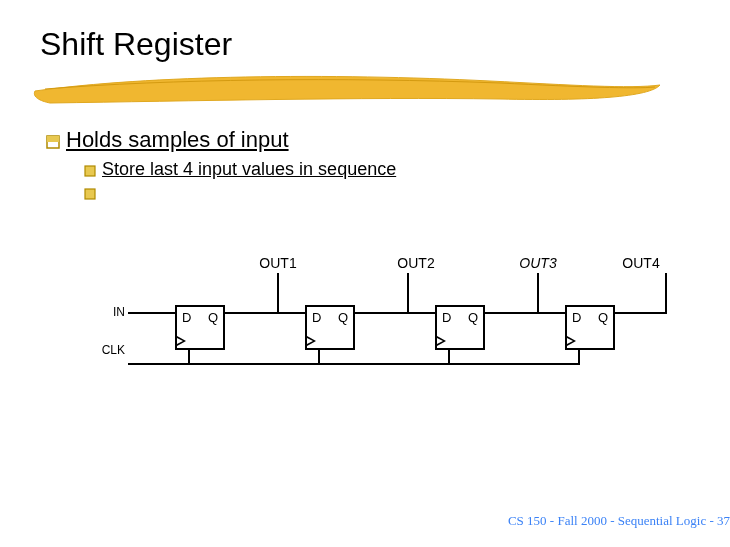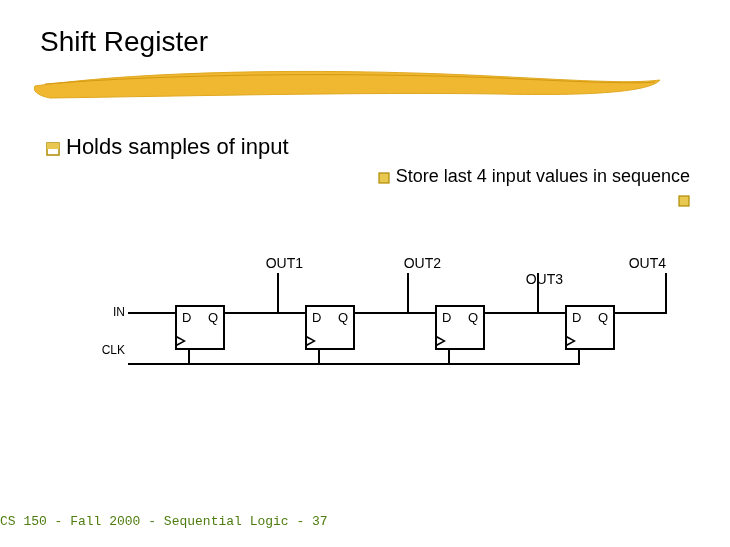--- a/index.html
+++ b/index.html
@@ -14,47 +14,47 @@
     overflow: hidden;
   }
   .slide {
     position: relative;
     width: 730px;
     height: 547px;
     box-sizing: border-box;
     padding: 20px 40px 0 40px;
   }
   .title {
-    font-size: 28px;
+    font-size: 32px;
     font-weight: normal;
     margin: 6px 0 4px 0;
   }
   .brush {
     width: 640px;
     height: 40px;
     margin-left: -10px;
   }
   .bullets {
-    margin-top: 28px;
+    margin-top: 16px;
     font-size: 22px;
+    text-decoration: underline;
   }
   .b1 {
     display: flex;
     align-items: baseline;
     gap: 6px;
     margin-left: 6px;
   }
   .b2 {
     display: flex;
     align-items: baseline;
     gap: 6px;
     margin-left: 44px;
     font-size: 18px;
     margin-top: 6px;
-    justify-content: flex-end;
   }
   .zmark {
     width: 14px;
     height: 14px;
     flex: 0 0 14px;
     position: relative;
     top: 2px;
   }
   .ymark {
     width: 12px;
@@ -67,21 +67,21 @@
     position: absolute;
     left: 100px;
     top: 255px;
     width: 560px;
     height: 140px;
   }
   .out-label {
     position: absolute;
     font-family: Arial, Helvetica, sans-serif;
     font-size: 14px;
-    text-align: right;
+    text-align: center;
     width: 50px;
   }
   .sig-label {
     position: absolute;
     font-family: Arial, Helvetica, sans-serif;
     font-size: 12px;
     text-align: right;
   }
   .ff {
     position: absolute;
@@ -130,24 +130,24 @@
   .wire-v {
     position: absolute;
     width: 2px;
     background: #000;
   }
   .footer {
     position: absolute;
     bottom: 18px;
     left: 0;
     width: 730px;
-    text-align: left;
-    font-family: Liberation Mono, monospace;
+    text-align: right;
+    font-family: Liberation Serif, serif;
     font-size: 13px;
-    color: #4d7c0f;
+    color: #3b82f6;
   }
 </style>
 </head>
 <body>
 
 <div class="slide">
 
   <div class="title">Shift Register</div>
 
   <svg class="brush" viewBox="0 0 640 40" preserveAspectRatio="none">
@@ -173,21 +173,21 @@
       <svg class="ymark" viewBox="0 0 12 12">
         <rect x="1" y="1" width="10" height="10" fill="#e8c850" stroke="#b08a00" stroke-width="1.2"></rect>
       </svg>
     </div>
   </div>
 
   <div class="diagram">
 
     <div class="out-label" style="left:153px; top:0;">OUT1</div>
     <div class="out-label" style="left:283px; top:0;margin-left:8px;">OUT2</div>
-    <div class="out-label" style="left:413px; top:16px;">OUT3</div>
+    <div class="out-label" style="left:413px; top:0;font-style:italic;">OUT3</div>
     <div class="out-label" style="left:516px; top:0;">OUT4</div>
 
     <div class="wire-v" style="left:177px; top:18px; height:40px;"></div>
     <div class="wire-v" style="left:307px; top:18px; height:40px;"></div>
     <div class="wire-v" style="left:437px; top:18px; height:40px;"></div>
 
     <div class="ff" style="left:75px;  top:50px;">
       <span class="d">D</span>
       <span class="q">Q</span>
       <span class="clk"></span>

